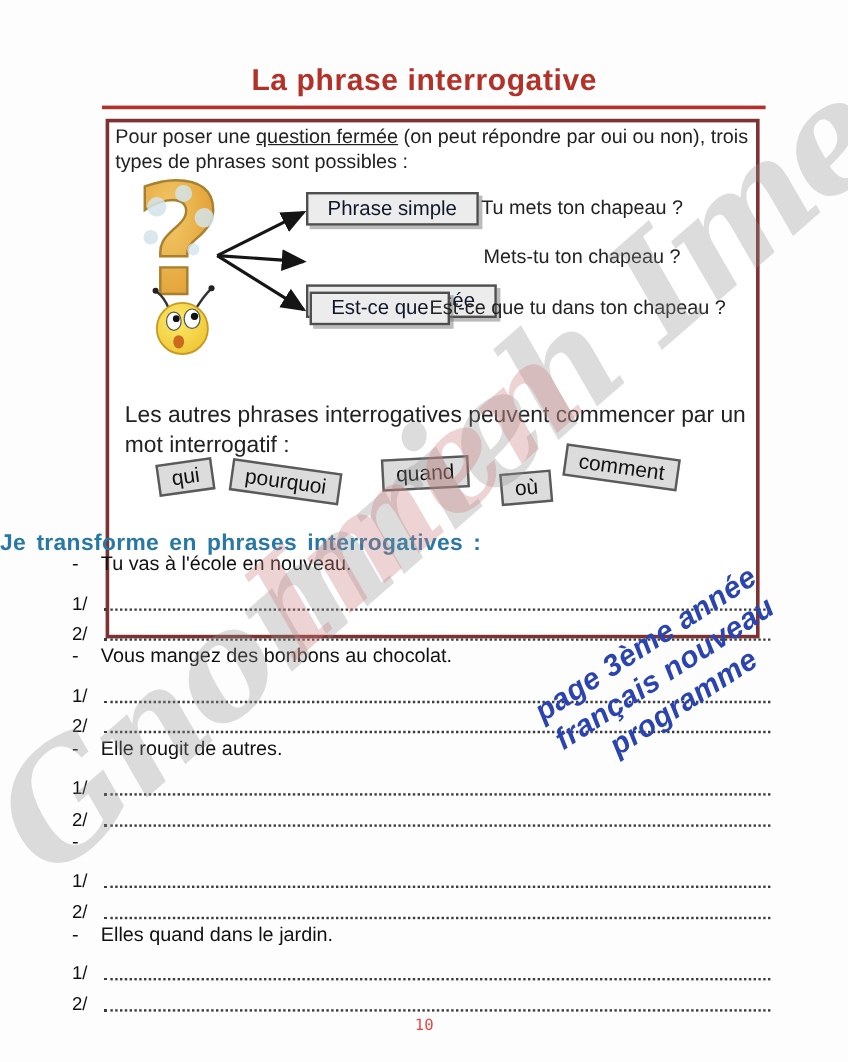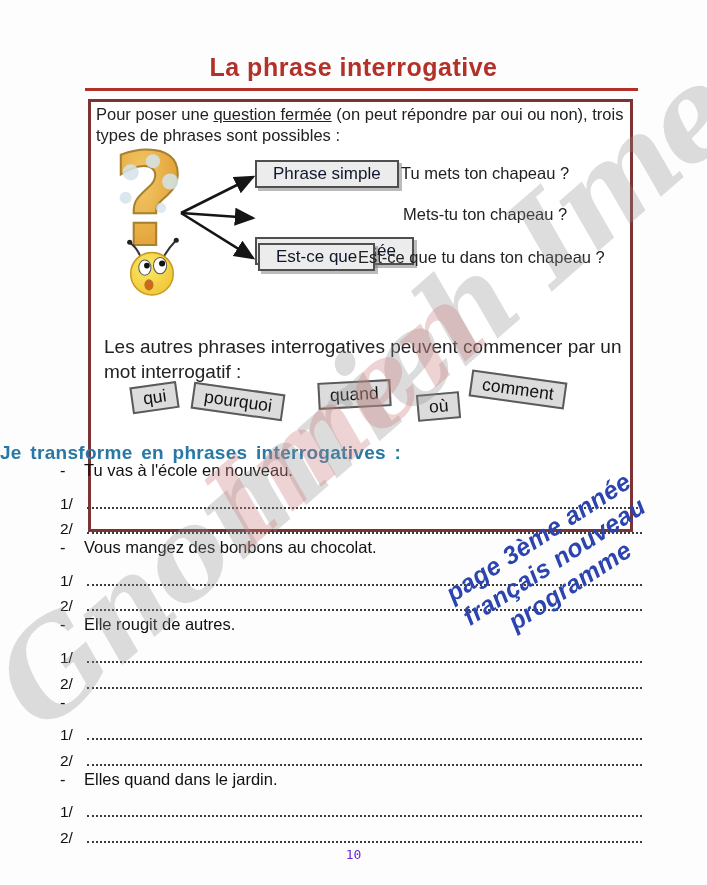--- a/index.html
+++ b/index.html
@@ -42,21 +42,21 @@
                    font-size:19px;font-weight:bold;color:#2878a5;word-spacing:3px;letter-spacing:.3px;}
 
   .exercise{position:absolute;left:60px;top:461px;width:582px;}
   .sentence-row{display:flex;align-items:baseline;height:26px;font-size:16.5px;color:#111;}
   .sentence-row .dash{width:24px;}
   .ans-row{display:flex;align-items:flex-end;height:25.6px;font-size:15.5px;color:#111;}
   .ans-row .num{width:27px;}
   .ans-row .dots{flex:1;border-bottom:2px dotted #3c3c3c;height:18px;margin-bottom:4px;}
 
   .page-number{position:absolute;top:847px;left:0;width:100%;text-align:center;
-               font-size:13px;color:#6d28d9;font-family:"DejaVu Sans Mono",monospace;}
+               font-size:13px;color:#ef4444;font-family:"DejaVu Sans Mono",monospace;}
 
   .wm{pointer-events:none;white-space:nowrap;}
   .wm-author{position:absolute;left:14px;top:630px;z-index:5;
              font-family:"DejaVu Serif",serif;font-style:italic;font-weight:bold;
              font-size:122px;color:#8f8f8f;opacity:.30;letter-spacing:-5px;
              transform:rotate(-41deg);transform-origin:0 50%;}
   .wm-accent{position:absolute;left:222px;top:455px;z-index:5;
              font-family:"DejaVu Serif",serif;font-style:italic;font-weight:bold;
              font-size:112px;color:#cd7f7f;opacity:.34;
              transform:rotate(-41deg);transform-origin:0 50%;}

